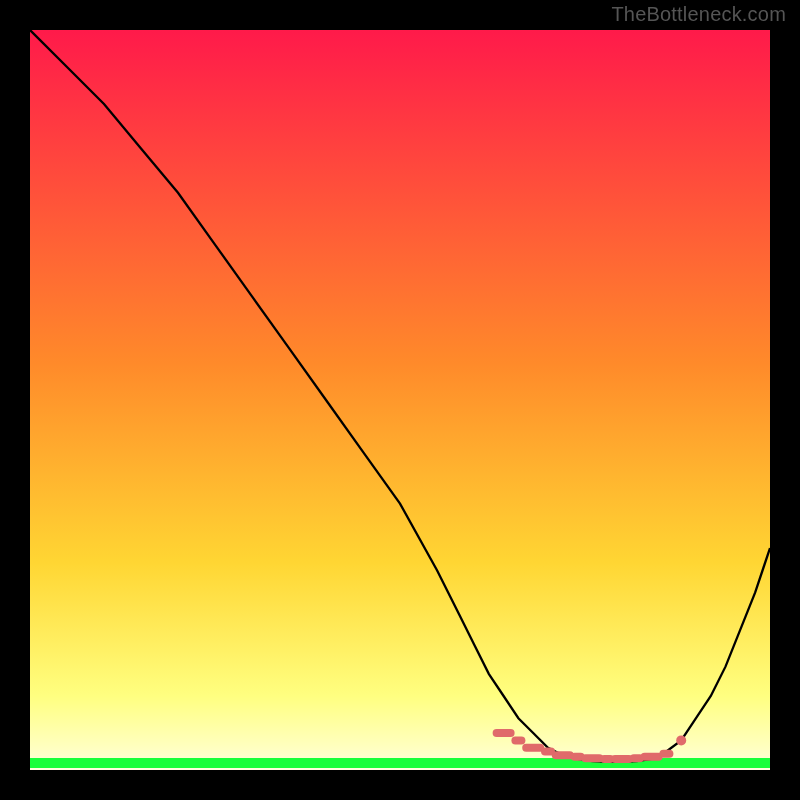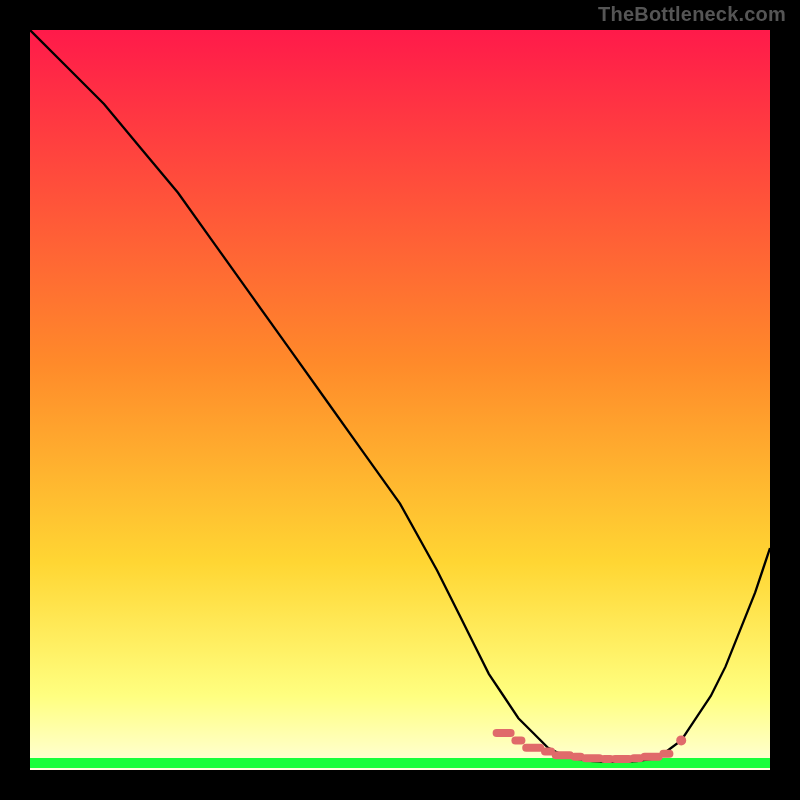--- a/index.html
+++ b/index.html
@@ -16,21 +16,21 @@
     width: 800px;
     height: 800px;
     background: #000;
   }
   .watermark {
     position: absolute;
     top: 3px;
     right: 14px;
     color: #555;
     font-size: 20px;
-    font-weight: 700;
+    font-weight: 400;
     letter-spacing: 0.2px;
     z-index: 5;
   }
   .plot {
     position: absolute;
     left: 30px;
     top: 30px;
     width: 740px;
     height: 740px;
   }

